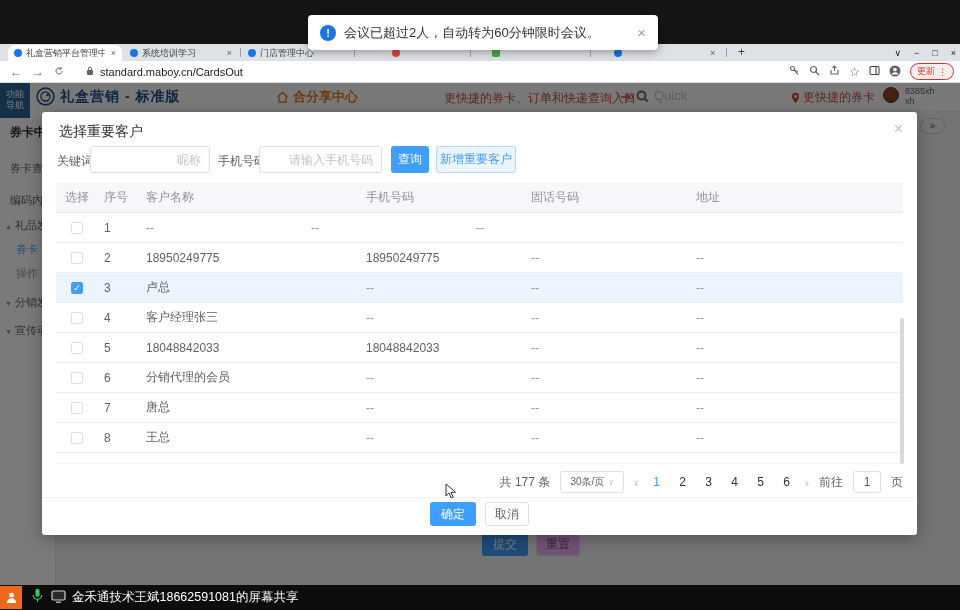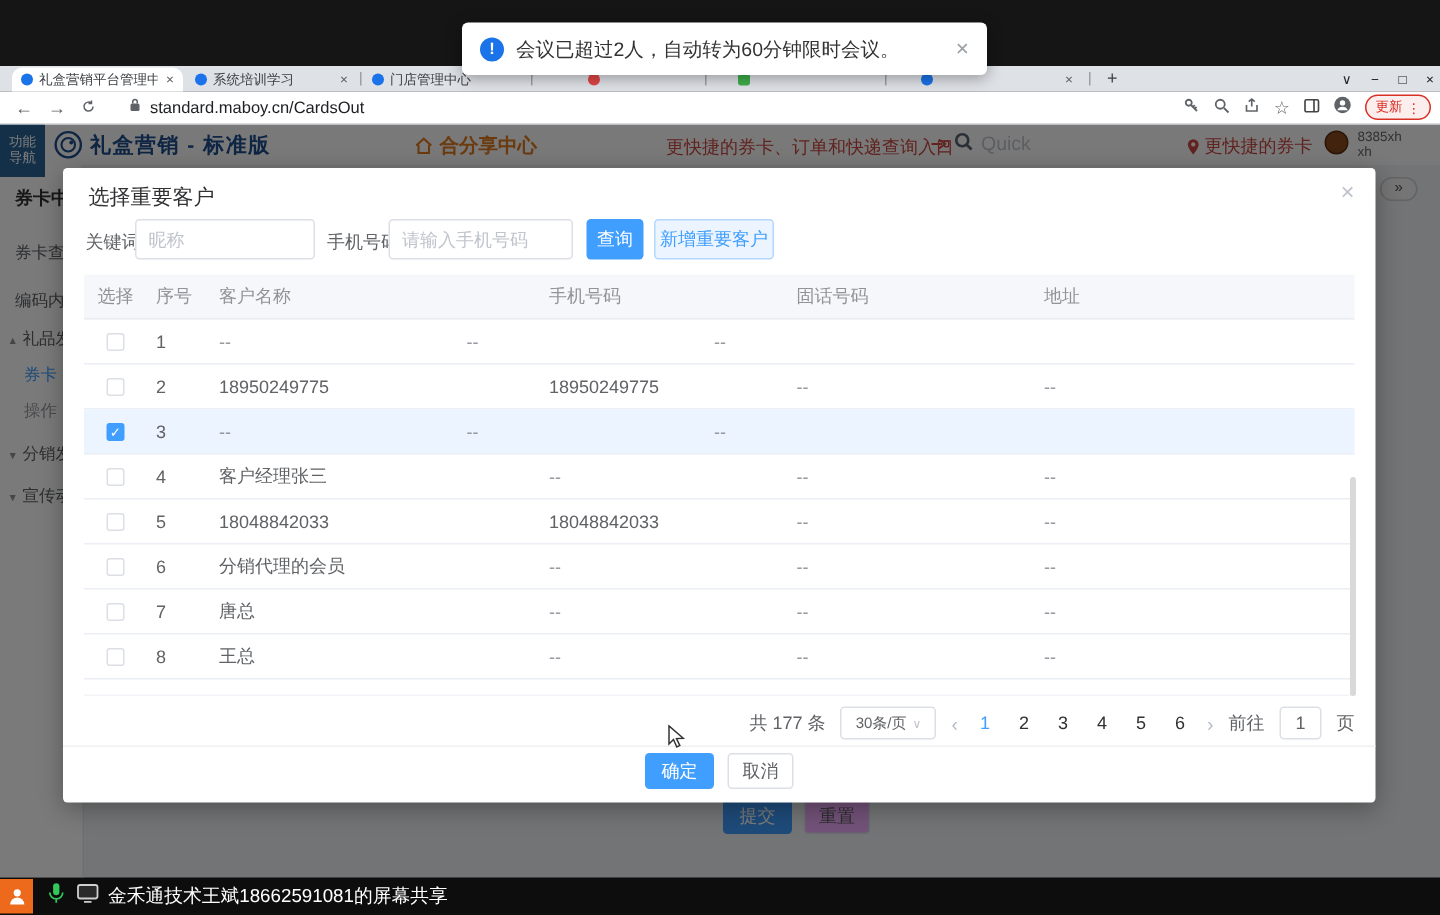--- a/index.html
+++ b/index.html
@@ -42,21 +42,21 @@
   .viewport { position:absolute; left:0; top:83px; width:960px; height:502px; background:#f0f2f5; overflow:hidden; }
   .page-header { position:absolute; left:0; top:0; width:960px; height:27px; background:#fdfdfd; }
   .fn-nav { position:absolute; left:0; top:0; width:30px; height:35px; background:var(--nav_box,#2a6496);
     color:#fff; font-size:9px; line-height:11px; text-align:center; padding-top:6px; z-index:3; }
   .logo { position:absolute; left:36px; top:4px; }
   .brand { position:absolute; left:60px; top:5px; font-size:14px; font-weight:bold; color:var(--brand,#1f4e8c); letter-spacing:1px; }
   .share-center { position:absolute; left:276px; top:5px; font-size:13px; font-weight:bold;
     color:var(--orange,#e07a1f); display:flex; gap:4px; align-items:center; }
   .quick-tip { position:absolute; left:444px; top:7px; font-size:12px; color:var(--red_text,#c94a42); }
   .hand-icon { position:absolute; left:620px; top:7px; }
-  .q-search { position:absolute; left:636px; top:5px; display:flex; align-items:flex-start; gap:5px; }
+  .q-search { position:absolute; left:636px; top:5px; display:flex; align-items:flex-end; gap:5px; }
   .q-quick { font-size:13px; color:#c0c4cc; }
   .tutorial { position:absolute; left:791px; top:6px; font-size:12px; color:var(--red_text,#c94a42);
     display:flex; gap:3px; align-items:center; }
   .avatar { position:absolute; left:883px; top:4px; width:16px; height:16px; border-radius:50%;
     background:#8a4a1f; border:1px solid #5d2f10; }
   .user-meta { position:absolute; left:905px; top:3px; font-size:9px; line-height:10px; color:#666; }
 
   .sidebar { position:absolute; left:0; top:27px; width:56px; height:475px; background:#fff; border-right:1px solid #e8e8e8; }
   .side-item { position:absolute; left:10px; font-size:11px; color:#606266; white-space:nowrap; }
   .side-item.hdr { font-weight:bold; color:#303133; font-size:12px; }
@@ -74,21 +74,21 @@
 
   .overlay { position:absolute; left:0; top:0; width:960px; height:502px; background:rgba(0,0,0,.52); z-index:5; }
 
   
   .modal { position:absolute; left:42px; top:112px; width:875px; height:423px; background:#fff;
     border-radius:3px; z-index:10; box-shadow:0 4px 16px rgba(0,0,0,.3); }
   .m-title { position:absolute; left:17px; top:11px; font-size:14px; color:#303133; }
   .m-close { position:absolute; right:14px; top:8px; font-size:16px; color:#bfc3c9; }
   .f-label { position:absolute; top:41px; font-size:12px; color:#606266; }
   .f-input { position:absolute; top:34px; height:27px; border:1px solid #dcdfe6; border-radius:3px;
-    font-size:12px; padding:0 8px; color:#606266; font-family:inherit; }
+    font-size:12px; padding:0 8px; color:#606266; font-family:inherit;text-align:right; }
   .f-input::placeholder { color:#c0c4cc; }
   .btn { position:absolute; top:34px; height:27px; border-radius:3px; font-size:12px;
     display:flex; align-items:center; justify-content:center; }
   .btn-search { left:349px; width:38px; background:var(--accent,#409eff); color:#fff; }
   .btn-add { left:394px; width:80px; background:var(--accent_light,#ecf5ff); border:1px solid var(--accent_border,#b3d8ff); color:var(--accent,#409eff); }
 
   .m-table { position:absolute; left:14px; top:71px; width:847px; }
   .t-row { display:flex; height:30px; align-items:center; border-bottom:1px solid #ebeef5; font-size:12px; color:#606266; }
   .t-row.head { background:#f6f7fa; color:#909399; border-bottom:1px solid #e9ecf2; }
   .t-row.checkedrow { background:var(--row_selected,#ecf5ff); }
@@ -347,20 +347,21 @@
         <div class="c3">18950249775</div>
         <div class="c4">18950249775</div>
         <div class="c5 dash">--</div>
         <div class="c6 dash">--</div>
       </div>
       <div class="t-row checkedrow">
         <div class="c1">
             <span class="cbox checked">✓</span>
           </div>
         <div class="c2">3</div>
+        <div class="c3">卢总</div>
         <div class="c4 dash">--</div>
         <div class="c5 dash">--</div>
         <div class="c6 dash">--</div>
       </div>
       <div class="t-row">
         <div class="c1">
             <span class="cbox"></span>
           </div>
         <div class="c2">4</div>
         <div class="c3">客户经理张三</div>

